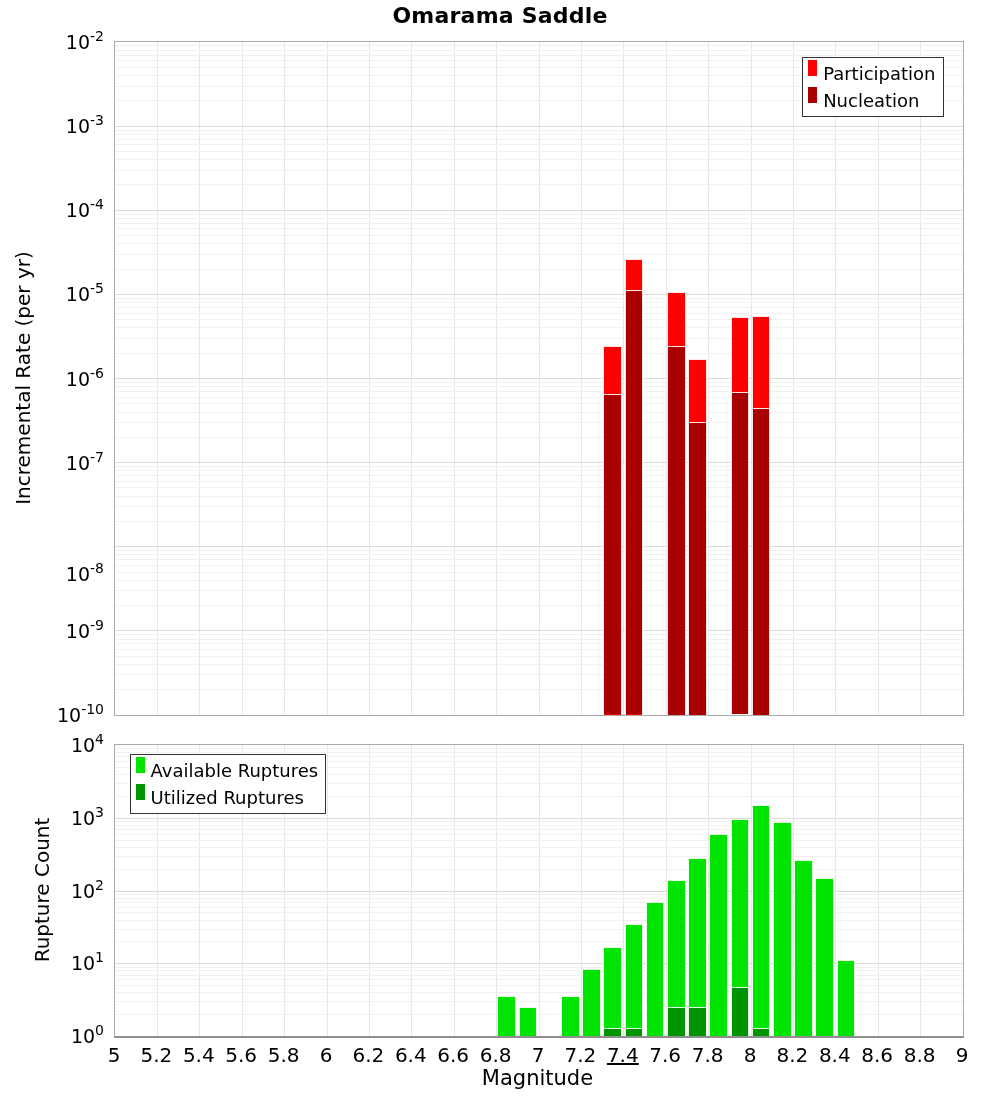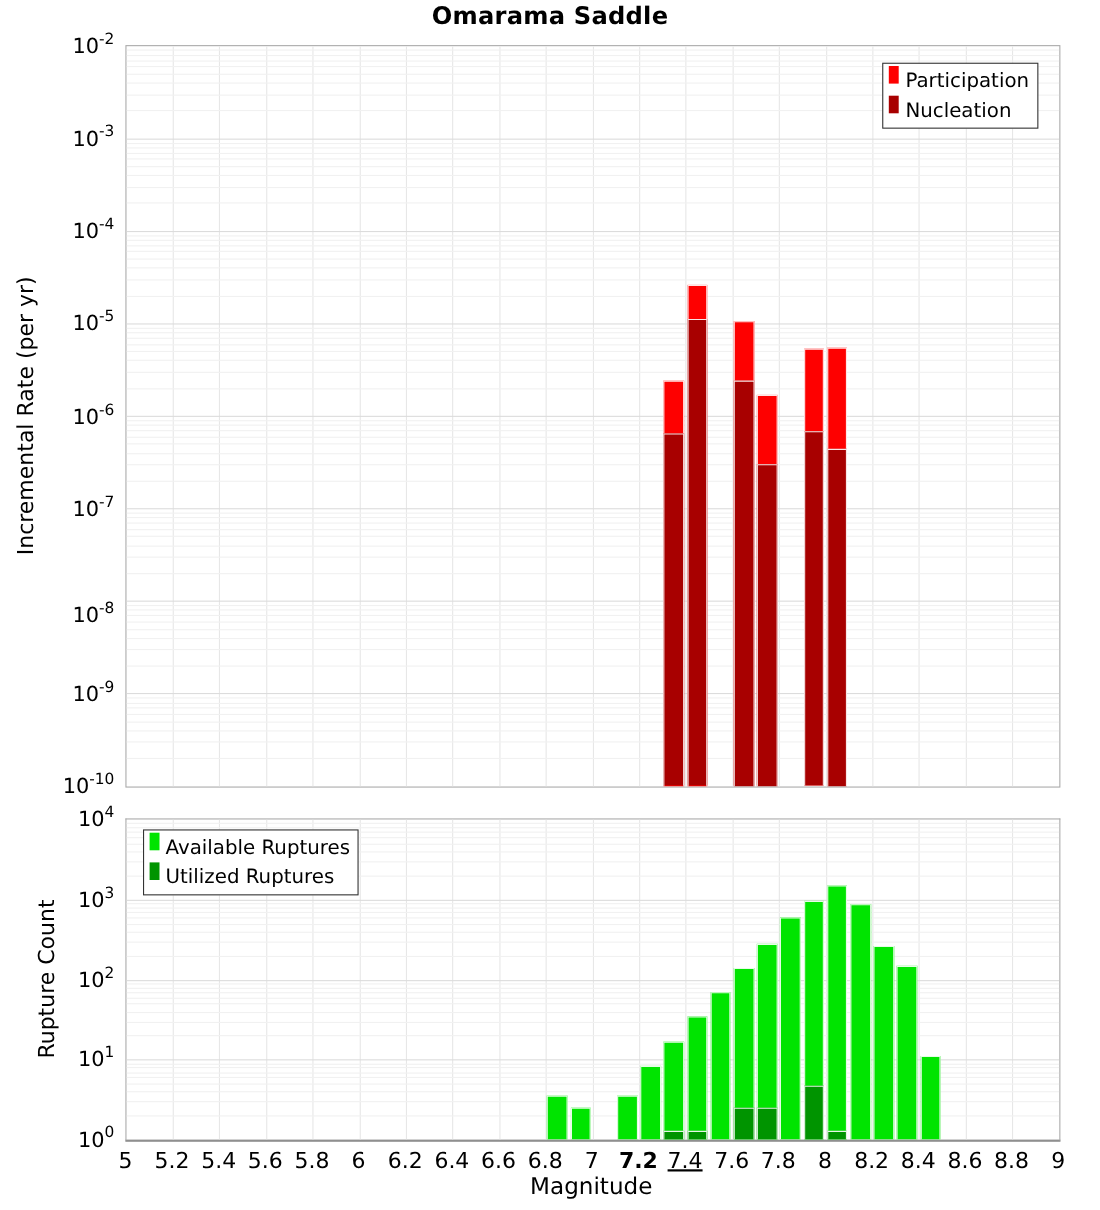--- a/index.html
+++ b/index.html
@@ -252,40 +252,40 @@
   </div>
 
 <div class="axis-label xlab">Magnitude</div>
 
 <div class="ytick" style="left: 40px; top: 26px; width: 64px;">10<sup>-2</sup></div>
 <div class="ytick" style="left: 40px; top: 110.1px; width: 64px;">10<sup>-3</sup></div>
 <div class="ytick" style="left: 40px; top: 194.3px; width: 64px;">10<sup>-4</sup></div>
 <div class="ytick" style="left: 40px; top: 278.4px; width: 64px;">10<sup>-5</sup></div>
 <div class="ytick" style="left: 40px; top: 362.5px; width: 64px;">10<sup>-6</sup></div>
 <div class="ytick" style="left: 40px; top: 446.6px; width: 64px;">10<sup>-7</sup></div>
-<div class="ytick" style="left: 40px; top: 543px; width: 64px; text-align: right;">10<sup>-8</sup></div>
+<div class="ytick" style="left: 40px; top: 558px; width: 64px; text-align: right;">10<sup>-8</sup></div>
 <div class="ytick" style="left: 40px; top: 614.9px; width: 64px;">10<sup>-9</sup></div>
 <div class="ytick" style="left: 40px; top: 699px; width: 64px;">10<sup>-10</sup></div>
 <div class="ytick" style="left: 40px; top: 729px; width: 64px;">10<sup>4</sup></div>
 <div class="ytick" style="left: 40px; top: 801.8px; width: 64px;">10<sup>3</sup></div>
 <div class="ytick" style="left: 40px; top: 874.5px; width: 64px;">10<sup>2</sup></div>
 <div class="ytick" style="left: 40px; top: 947.3px; width: 64px;">10<sup>1</sup></div>
 <div class="ytick" style="left: 40px; top: 1020px; width: 64px;">10<sup>0</sup></div>
 <div class="xtick" style="left: 84px; top: 1043px; width: 60px;">5</div>
 <div class="xtick" style="left: 126.4px; top: 1043px; width: 60px;">5.2</div>
 <div class="xtick" style="left: 168.8px; top: 1043px; width: 60px;">5.4</div>
 <div class="xtick" style="left: 211.2px; top: 1043px; width: 60px;">5.6</div>
 <div class="xtick" style="left: 253.6px; top: 1043px; width: 60px;">5.8</div>
 <div class="xtick" style="left: 296px; top: 1043px; width: 60px;">6</div>
 <div class="xtick" style="left: 338.4px; top: 1043px; width: 60px;">6.2</div>
 <div class="xtick" style="left: 380.8px; top: 1043px; width: 60px;">6.4</div>
 <div class="xtick" style="left: 423.2px; top: 1043px; width: 60px;">6.6</div>
 <div class="xtick" style="left: 465.6px; top: 1043px; width: 60px;">6.8</div>
 <div class="xtick" style="left: 508px; top: 1043px; width: 60px;">7</div>
-<div class="xtick" style="left: 550.4px; top: 1043px; width: 60px; font-weight: bold;">7.2</div>
+<div class="xtick" style="left: 550.4px; top: 1043px; width: 60px;">7.2</div>
 <div class="xtick" style="left: 592.8px; top: 1043px; width: 60px; text-decoration: underline;">7.4</div>
 <div class="xtick" style="left: 635.2px; top: 1043px; width: 60px;">7.6</div>
 <div class="xtick" style="left: 677.6px; top: 1043px; width: 60px;">7.8</div>
 <div class="xtick" style="left: 720px; top: 1043px; width: 60px;">8</div>
 <div class="xtick" style="left: 762.4px; top: 1043px; width: 60px;">8.2</div>
 <div class="xtick" style="left: 804.8px; top: 1043px; width: 60px;">8.4</div>
 <div class="xtick" style="left: 847.2px; top: 1043px; width: 60px;">8.6</div>
 <div class="xtick" style="left: 889.6px; top: 1043px; width: 60px;">8.8</div>
 <div class="xtick" style="left: 932px; top: 1043px; width: 60px;">9</div>
 

